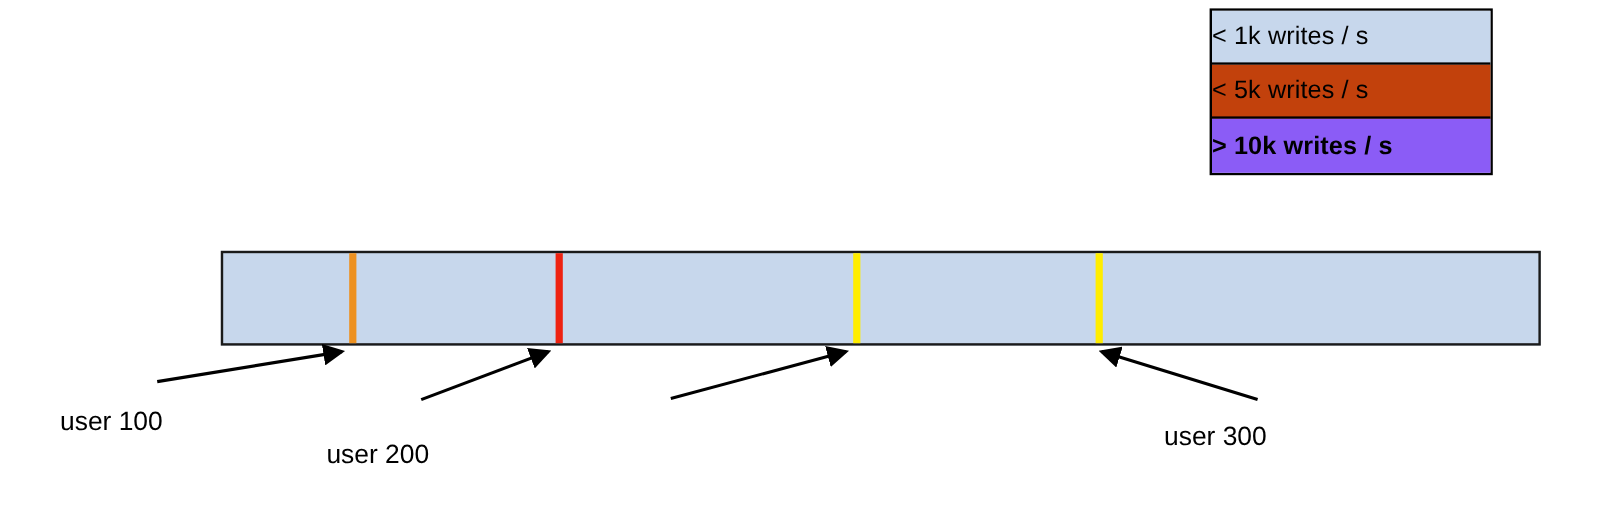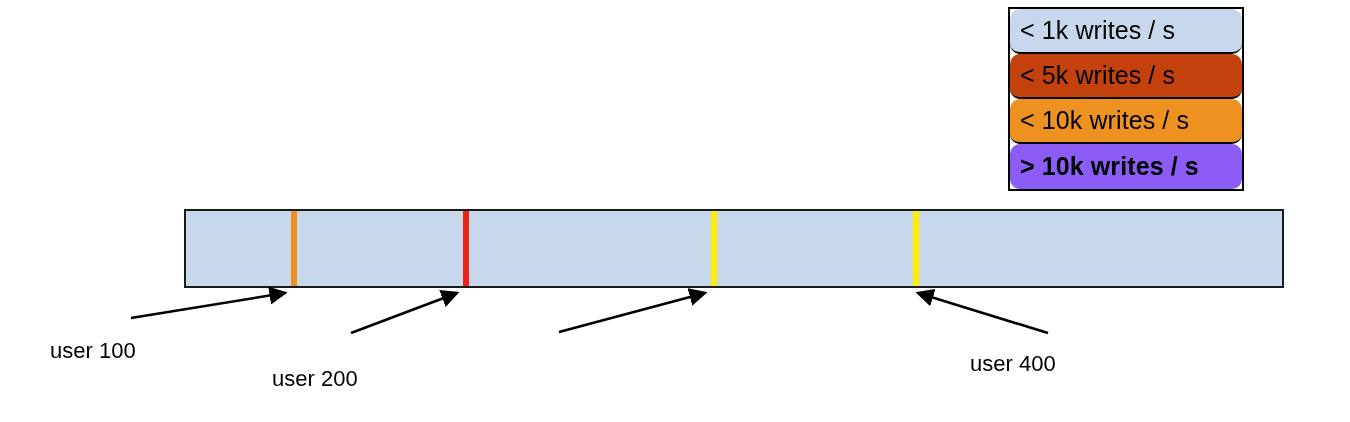--- a/index.html
+++ b/index.html
@@ -27,26 +27,24 @@
     width: 236px;
     border: 2px solid #000000;
     box-sizing: border-box;
   }
   .legend-row {
     height: 45px;
     box-sizing: border-box;
     border-bottom: 2px solid #000000;
     display: flex;
     align-items: center;
-    padding-left: 10px;
-    font-size: 25px;
+    font-size: 21px;
     line-height: 1;
     letter-spacing: 0.1px;
     white-space: nowrap;
-    border-radius: 10px;
   }
   .legend-row:last-child { border-bottom: none; }
 
   
   .chart-title {
     position: absolute;
     left: 201px;
     top: 150px;
     font-size: 26px;
     line-height: 1;
@@ -94,23 +92,20 @@
 
 <div id="canvas">
 
   <div class="legend">
     <div class="legend-row" style="background:#c7d7ec;">
       <span>&lt; 1k writes / s</span>
     </div>
     <div class="legend-row" style="background:#c2410c;text-align:right;">
       <span>&lt; 5k writes / s</span>
     </div>
-    <div class="legend-row" style="background:#ed9121;">
-      <span>&lt; 10k writes / s</span>
-    </div>
     <div class="legend-row" style="background:#8b5cf6;font-weight:bold;">
       <span>&gt; 10k writes / s</span>
     </div>
   </div>
 
 
   <div class="bar">
     <div class="bar-marker" style="left:105px; background:#ed9121;"></div>
     <div class="bar-marker" style="left:277px; background:#ee2211;"></div>
     <div class="bar-marker" style="left:525px; background:#ffed00;"></div>
@@ -124,15 +119,15 @@
       </marker>
     </defs>
     <line x1="131" y1="318" x2="285" y2="293" stroke="#000000" stroke-width="2.6" marker-end="url(#ah)"></line>
     <line x1="351" y1="333" x2="457" y2="293" stroke="#000000" stroke-width="2.6" marker-end="url(#ah)"></line>
     <line x1="559" y1="332" x2="705" y2="293" stroke="#000000" stroke-width="2.6" marker-end="url(#ah)"></line>
     <line x1="1048" y1="333" x2="918" y2="293" stroke="#000000" stroke-width="2.6" marker-end="url(#ah)"></line>
   </svg>
 
   <div class="pointer-label" style="left:50px; top:340px;">user 100</div>
   <div class="pointer-label" style="left:272px; top:368px;">user 200</div>
-  <div class="pointer-label" style="left:970px; top:353px;">user 400</div>
+  <div class="pointer-label" style="left:970px; top:353px;">user 300</div>
 
 </div>
 
 </body></html>

